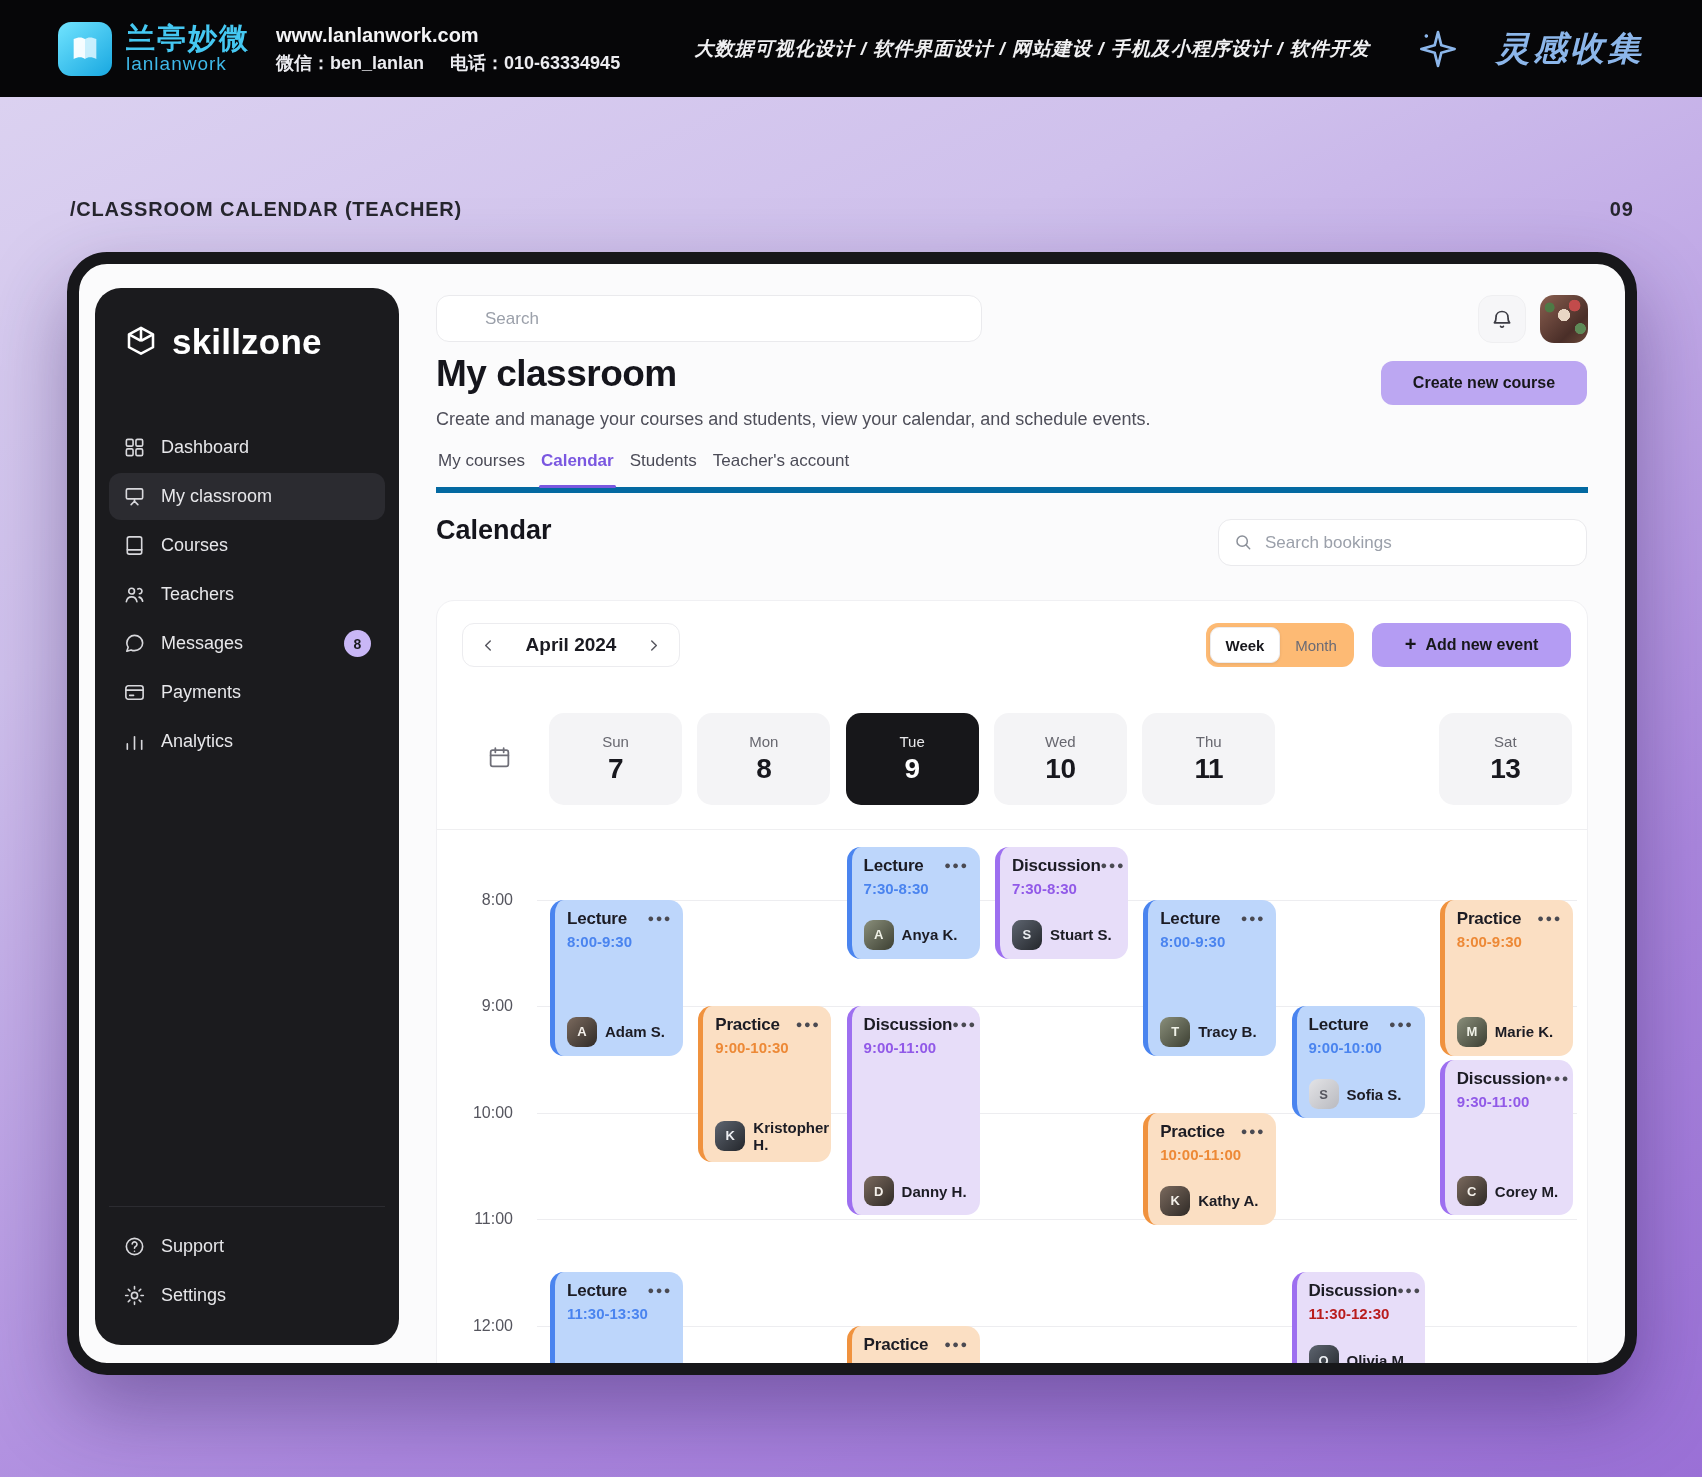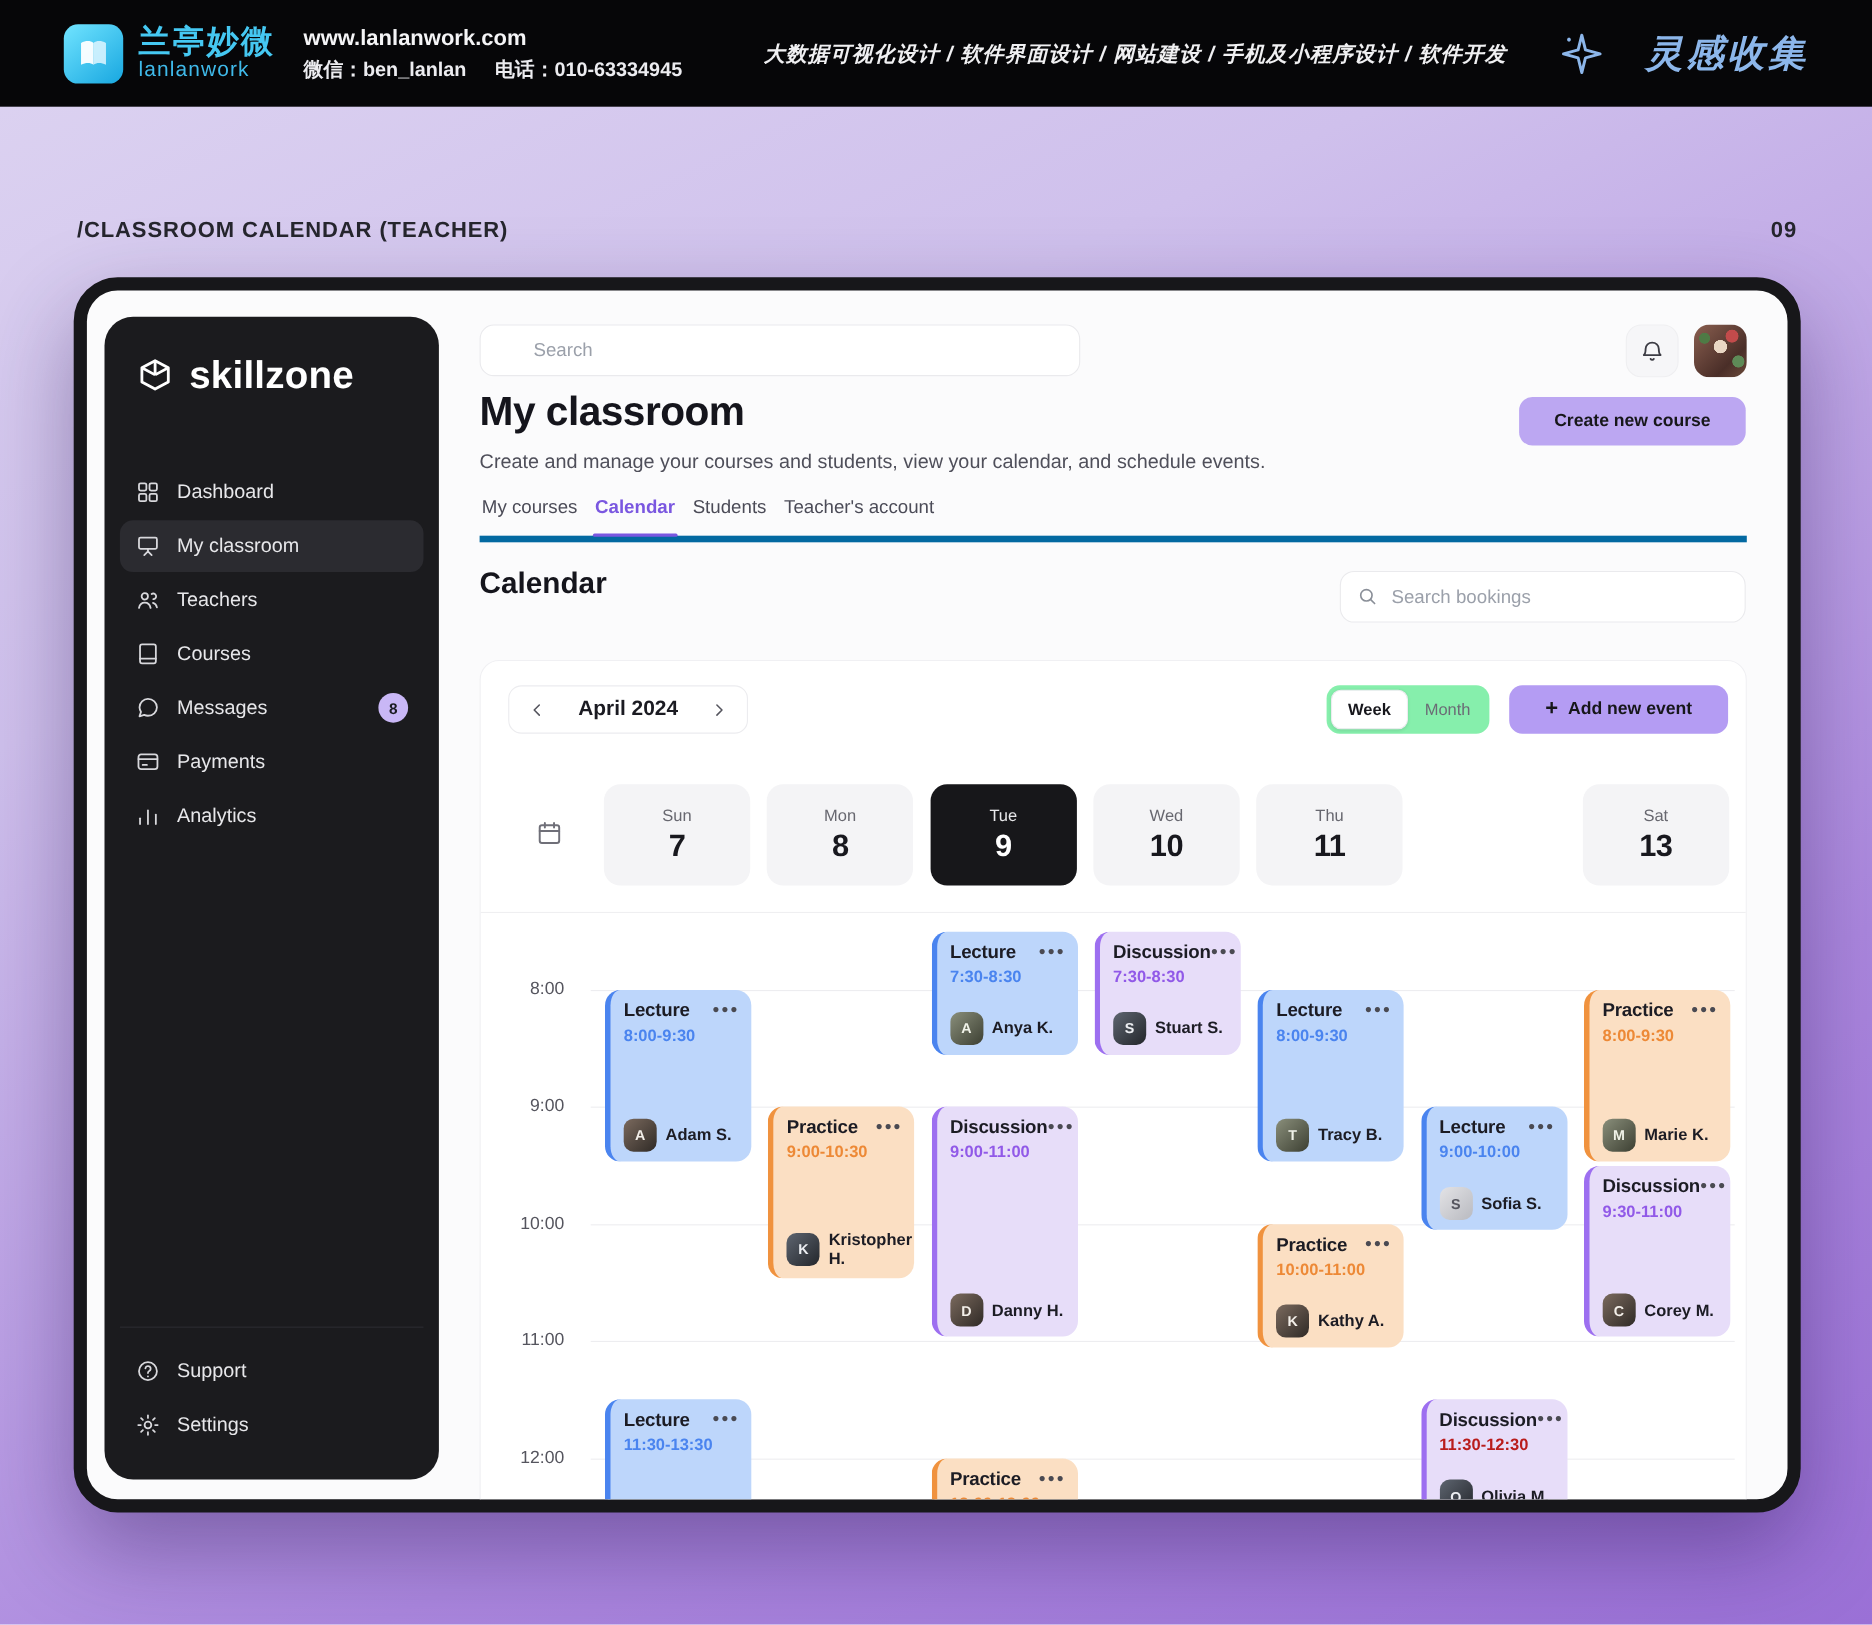--- a/index.html
+++ b/index.html
@@ -97,21 +97,21 @@
 
   
   .cal-card{position:absolute;left:0;top:305px;width:1152px;height:880px;background:#fff;
             border:1px solid #f0f0f3;border-radius:18px;box-sizing:border-box;}
   .month-nav{position:absolute;left:25px;top:22px;width:218px;height:44px;border:1px solid #ececef;
              border-radius:12px;display:flex;align-items:center;justify-content:space-between;
              padding:0 14px;box-sizing:border-box;background:#fff;}
   .month-nav .chev{width:22px;height:22px;color:#55555e;cursor:pointer;display:flex;align-items:center;justify-content:center;}
   .month-nav .chev svg{width:17px;height:17px;}
   .month-label{font-size:19px;font-weight:700;color:#1b1b22;}
-  .view-toggle{position:absolute;left:769px;top:22px;width:148px;height:44px;background:#86efac;
+  .view-toggle{position:absolute;left:769px;top:22px;width:148px;height:44px;background:#fdba74;
                border-radius:12px;display:flex;padding:4px;box-sizing:border-box;gap:2px;}
   .seg{flex:1;display:flex;align-items:center;justify-content:center;font-size:15px;color:#6b6b75;
        border-radius:9px;cursor:pointer;}
   .seg.active{background:#fff;color:#17171c;font-weight:700;box-shadow:0 1px 3px rgba(20,20,30,.10);
        border:1px solid #ececef;}
   .add-btn{position:absolute;left:935px;top:22px;width:199px;height:44px;border-radius:12px;
            background:#b49cf3;color:#17171a;font-size:16px;font-weight:700;display:flex;gap:9px;
            align-items:center;justify-content:center;cursor:pointer;}
   .add-btn .plus{font-size:20px;font-weight:600;margin-top:-2px;}
   .day-icon{position:absolute;left:50px;top:144px;width:25px;height:25px;color:#6f6f78;}
@@ -208,36 +208,36 @@
                 <rect x="3.5" y="4" width="17" height="10.5" rx="1.5"></rect>
                 <path d="M12 14.5V17"></path>
                 <path d="M8.5 20.5L12 17l3.5 3.5"></path>
               </svg>
             </span>
             <span>My classroom</span>
           </div>
           <div class="nav-item">
             <span style="display:flex">
               <svg viewBox="0 0 24 24" fill="none" stroke="currentColor" stroke-width="1.7" stroke-linecap="round" stroke-linejoin="round">
+                <rect x="4.5" y="3" width="15" height="18" rx="2"></rect>
+                <path d="M4.5 16.5h15"></path>
+              </svg>
+            </span>
+            <span>Courses</span>
+          </div>
+          <div class="nav-item">
+            <span style="display:flex">
+              <svg viewBox="0 0 24 24" fill="none" stroke="currentColor" stroke-width="1.7" stroke-linecap="round" stroke-linejoin="round">
                 <circle cx="9" cy="8.5" r="3"></circle>
                 <path d="M3.5 19.5c.7-3.3 2.8-5 5.5-5s4.8 1.7 5.5 5"></path>
                 <path d="M15.5 6.3a2.7 2.7 0 1 1 1.6 4.9"></path>
                 <path d="M16.8 14.7c2 .5 3.2 2 3.7 4.3"></path>
               </svg>
             </span>
             <span>Teachers</span>
-          </div>
-          <div class="nav-item">
-            <span style="display:flex">
-              <svg viewBox="0 0 24 24" fill="none" stroke="currentColor" stroke-width="1.7" stroke-linecap="round" stroke-linejoin="round">
-                <rect x="4.5" y="3" width="15" height="18" rx="2"></rect>
-                <path d="M4.5 16.5h15"></path>
-              </svg>
-            </span>
-            <span>Courses</span>
           </div>
           <div class="nav-item">
             <span style="display:flex">
               <svg viewBox="0 0 24 24" fill="none" stroke="currentColor" stroke-width="1.7" stroke-linecap="round" stroke-linejoin="round">
                 <path d="M12 3.5c4.7 0 8.5 3.6 8.5 8s-3.8 8-8.5 8c-1.3 0-2.5-.3-3.6-.8L4 20l1.4-4.2C4.5 14.6 4 13.1 4 11.5c0-4.4 3.8-8 8-8z"></path>
               </svg>
             </span>
             <span>Messages</span>
             <span class="nav-badge">8</span>
           </div>

